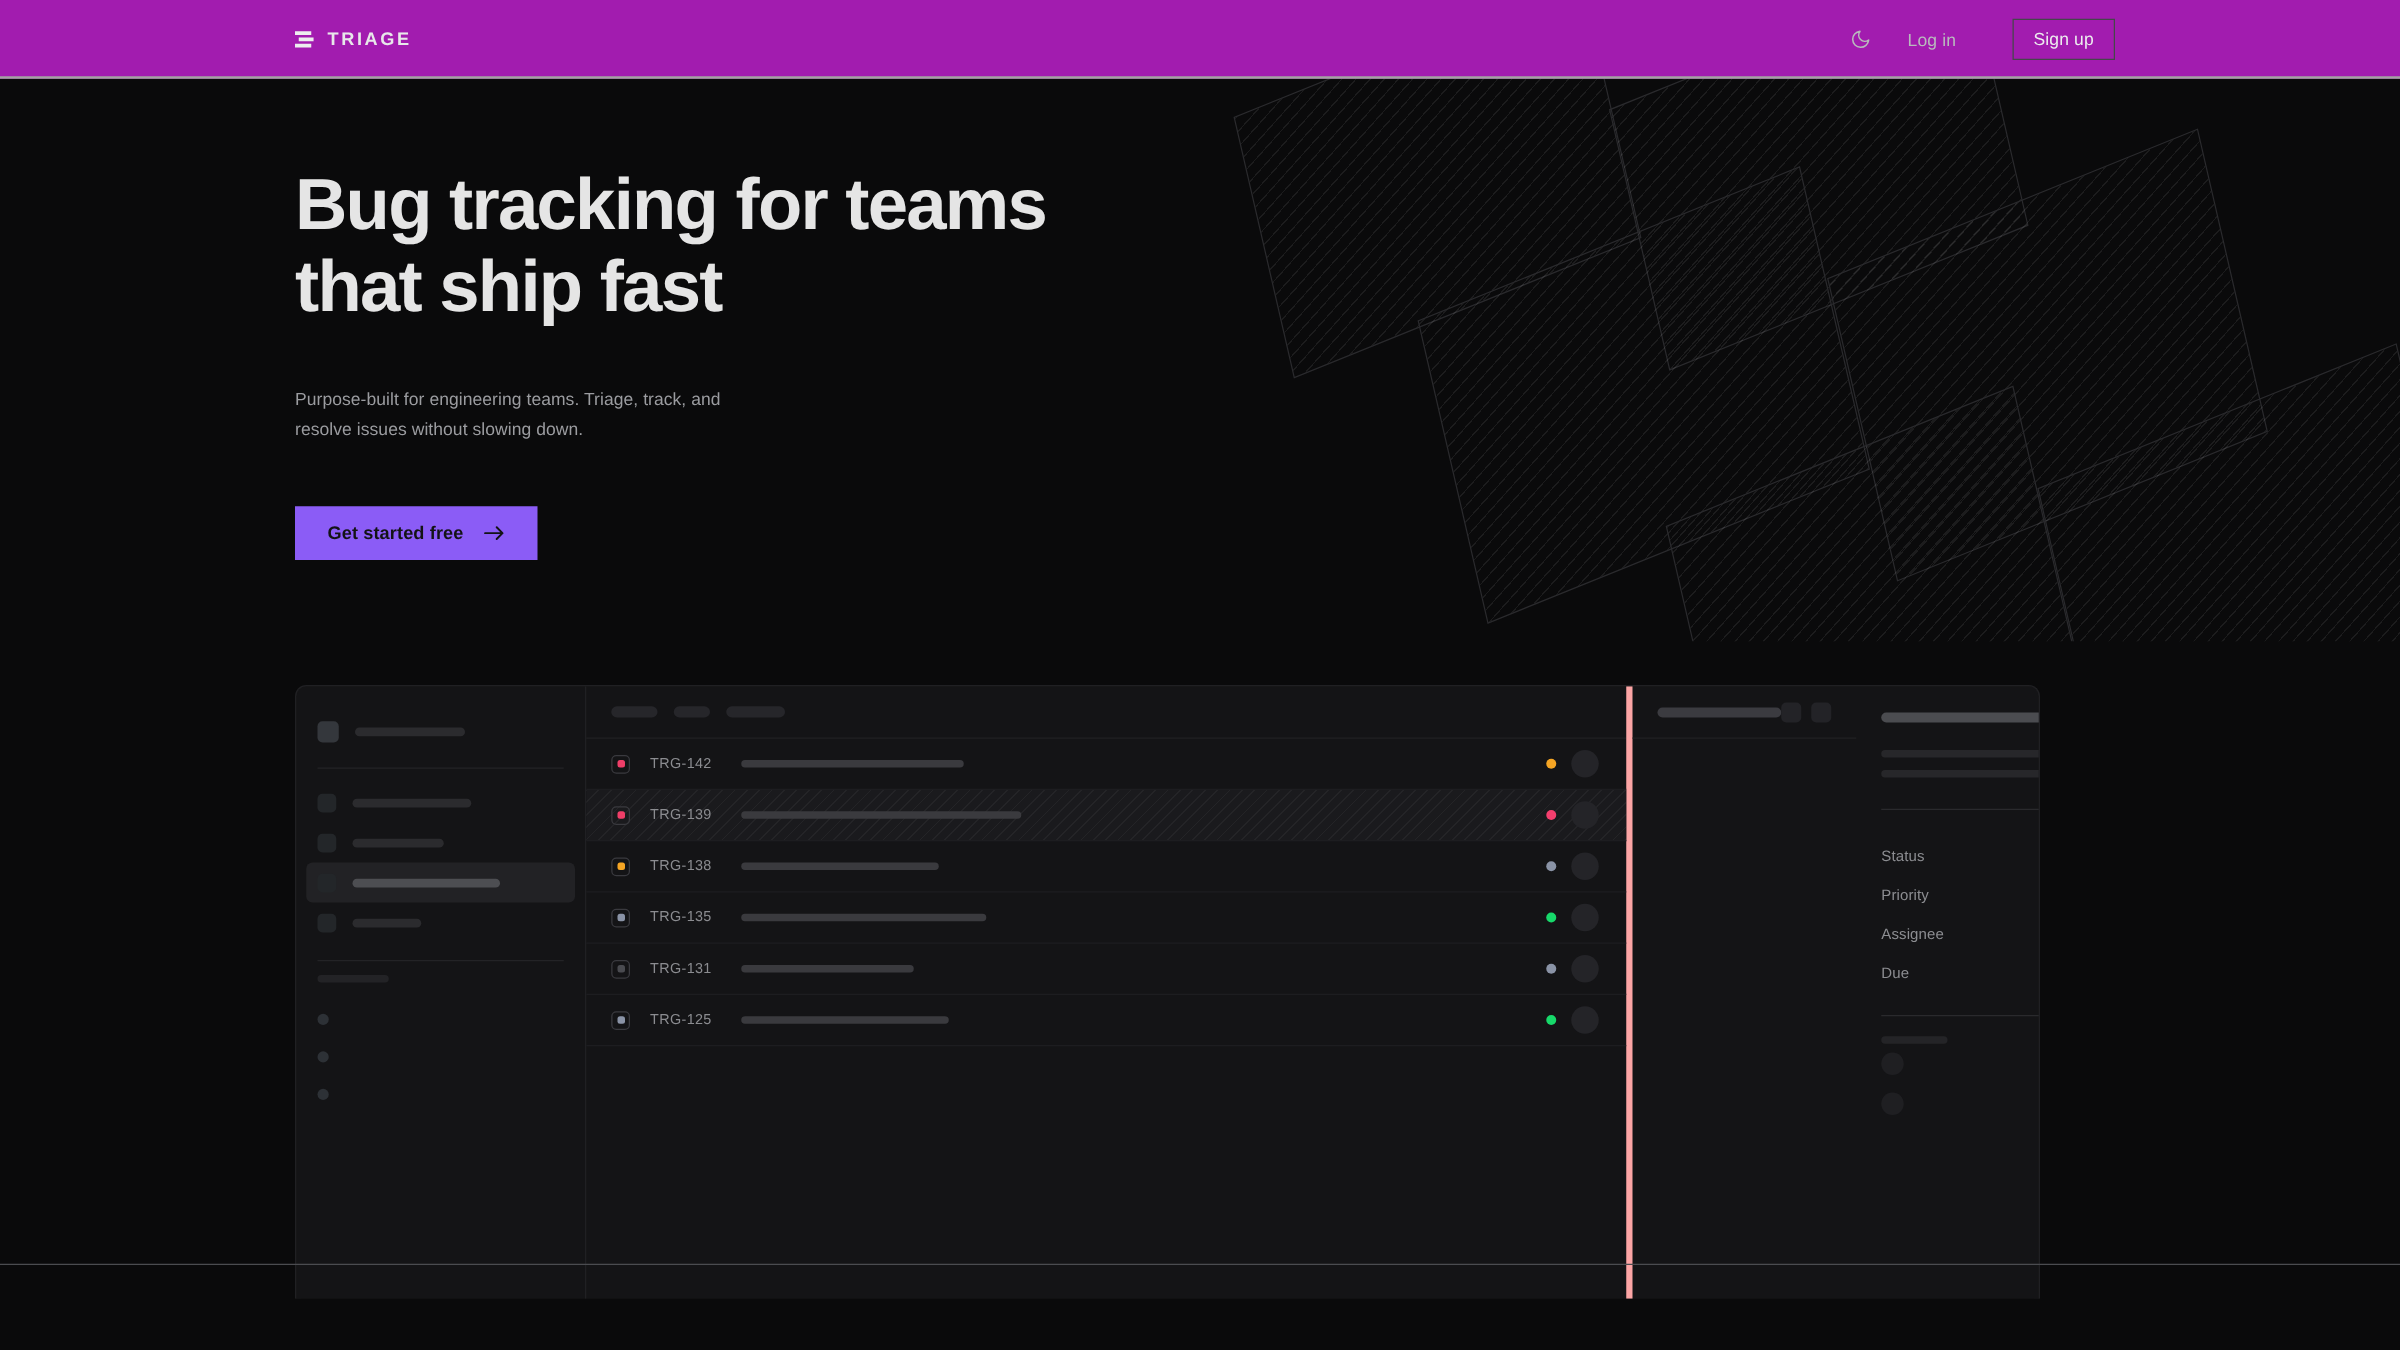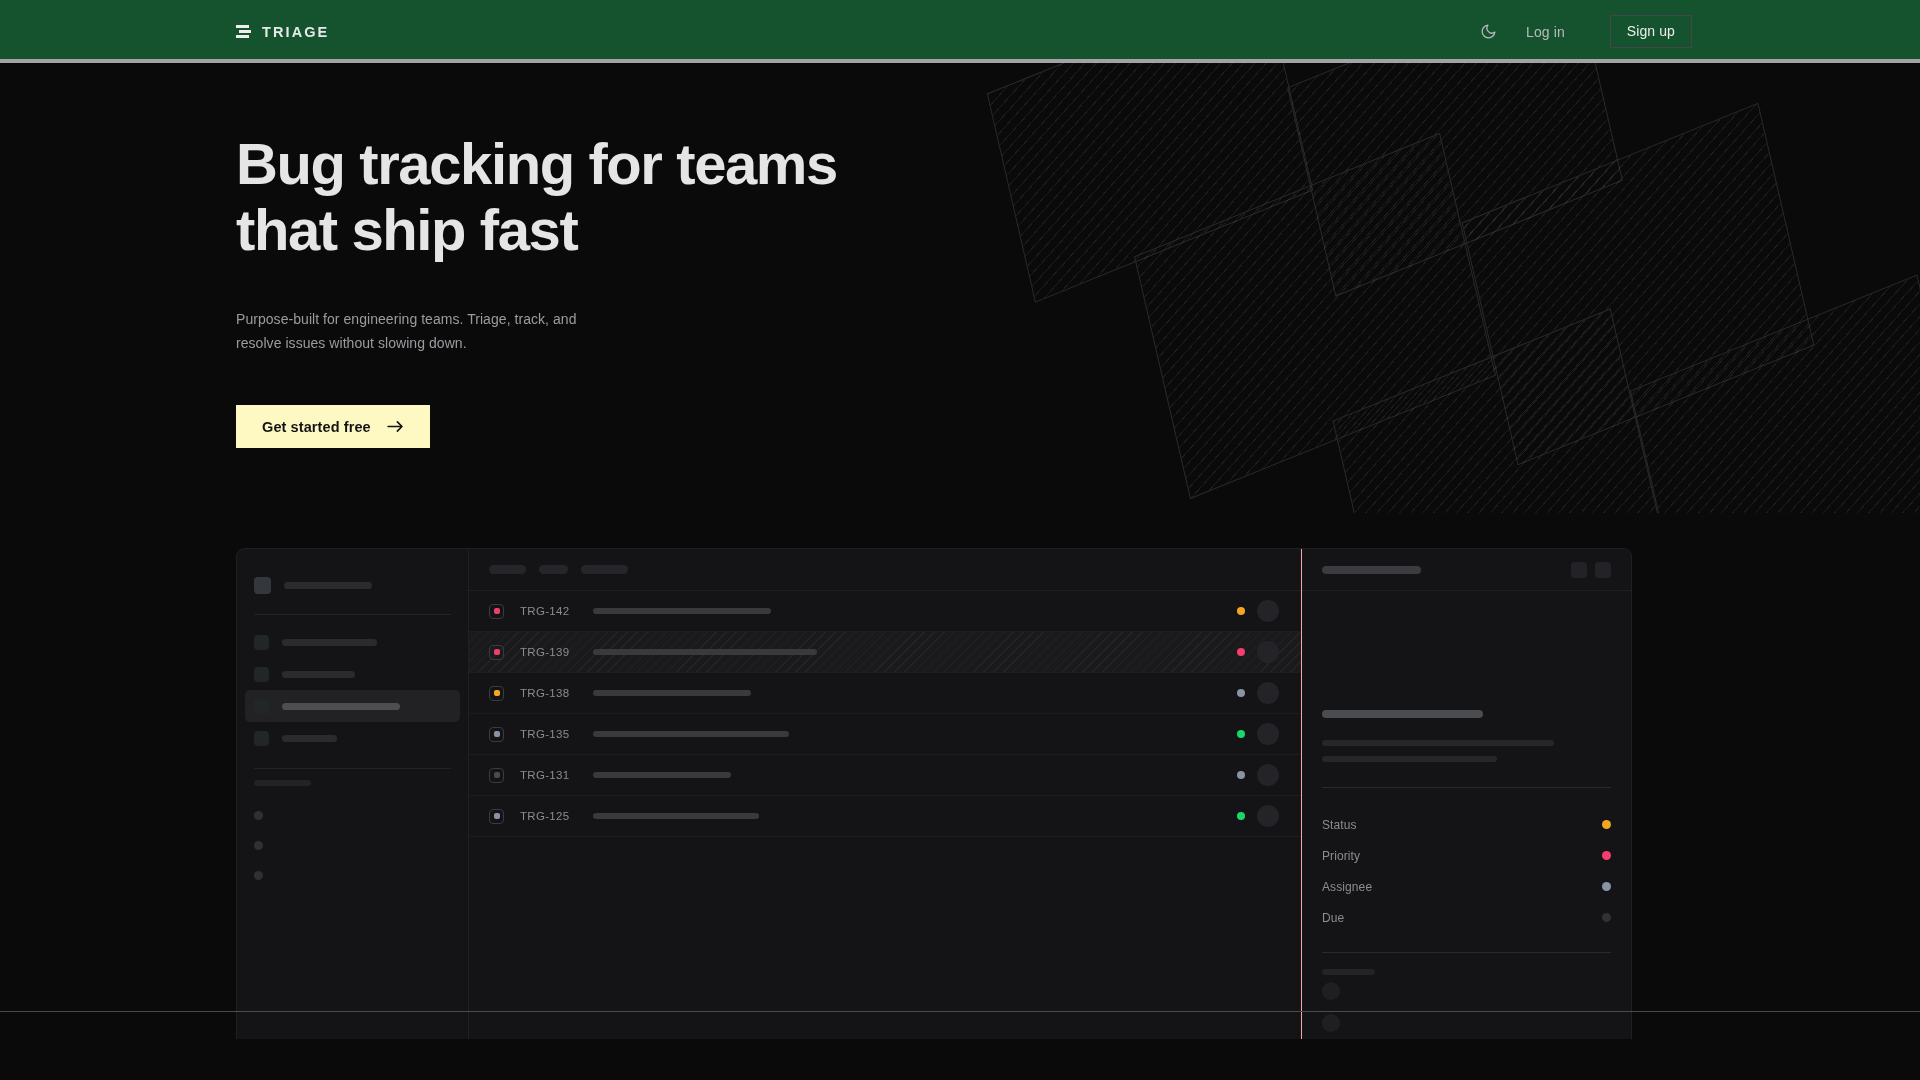--- a/index.html
+++ b/index.html
@@ -7,22 +7,22 @@
     width: 1920px; height: 1080px;
     background: #0a0a0b;
     font-family: "Liberation Sans", sans-serif;
     overflow: hidden;
   }
 
   
   #topnav {
     position: absolute; top: 0; left: 0;
     width: 1920px; height: 63px;
-    background: #14532d;
-    border-bottom: 4px solid #a3a3a3;
+    background: #a21caf;
+    border-bottom: 2px solid #a3a3a3;
     display: flex; align-items: center;
     z-index: 40;
   }
   #brand {
     position: absolute; left: 236px; top: 0; height: 63px;
     display: flex; align-items: center; gap: 11px;
   }
   #brand-mark { display: block; width: 15px; height: 15px; }
   #brand-name {
     font-size: 14.5px; font-weight: bold;
@@ -72,21 +72,21 @@
     font-size: 58px; font-weight: bold; line-height: 1.13;
     color: #e5e5e5; letter-spacing: -1.4px;
     margin-top: 68px; white-space: pre-line;
   }
   #hero-sub {
     font-size: 14px; line-height: 1.68; color: #9b9ca0;
     margin-top: 46px; white-space: pre-line; letter-spacing: 0.05px;
   }
   #cta-button {
     display: inline-flex; align-items: center; gap: 16px;
-    background: #fef9c3; color: #131315;
+    background: #8b5cf6; color: #131315;
     font-size: 14.5px; font-weight: bold;
     padding: 0 26px; height: 43px; margin-top: 50px;
     border: none; cursor: pointer; font-family: inherit;
     letter-spacing: 0.1px;
   }
 
   
   #mockup {
     position: absolute; left: 236px; top: 548px;
     width: 1396px; height: 491px;
@@ -153,22 +153,22 @@
     margin-left: auto; display: flex; align-items: center;
     gap: 12px; padding-right: 22px; flex: none;
   }
   .row-status { width: 8px; height: 8px; border-radius: 50%; }
   .row-avatar { width: 22px; height: 22px; border-radius: 50%; background: #242428; }
   #list-filler { flex: 1; }
 
   
   #mock-detail {
     width: 330px; flex: none;
-    border-left: 1px solid #fca5a5;
-    display: flex; flex-direction: column; justify-content: space-between;
+    border-left: 5px solid #fca5a5;
+    display: flex; flex-direction: row; justify-content: space-between;
   }
   #detail-head {
     height: 42px; flex: none; display: flex; align-items: center;
     padding: 0 20px; border-bottom: 1px solid #202023;
   }
   #detail-head-bar { height: 8px; width: 99px; border-radius: 4px; background: #3b3b40; }
   #detail-head-actions { margin-left: auto; display: flex; gap: 8px; }
   .detail-btn { width: 16px; height: 16px; border-radius: 4px; background: #232327; }
   #detail-body { padding: 21px 20px 0; }
   #detail-title { height: 8px; width: 161px; border-radius: 4px; background: #4b4c50; }

